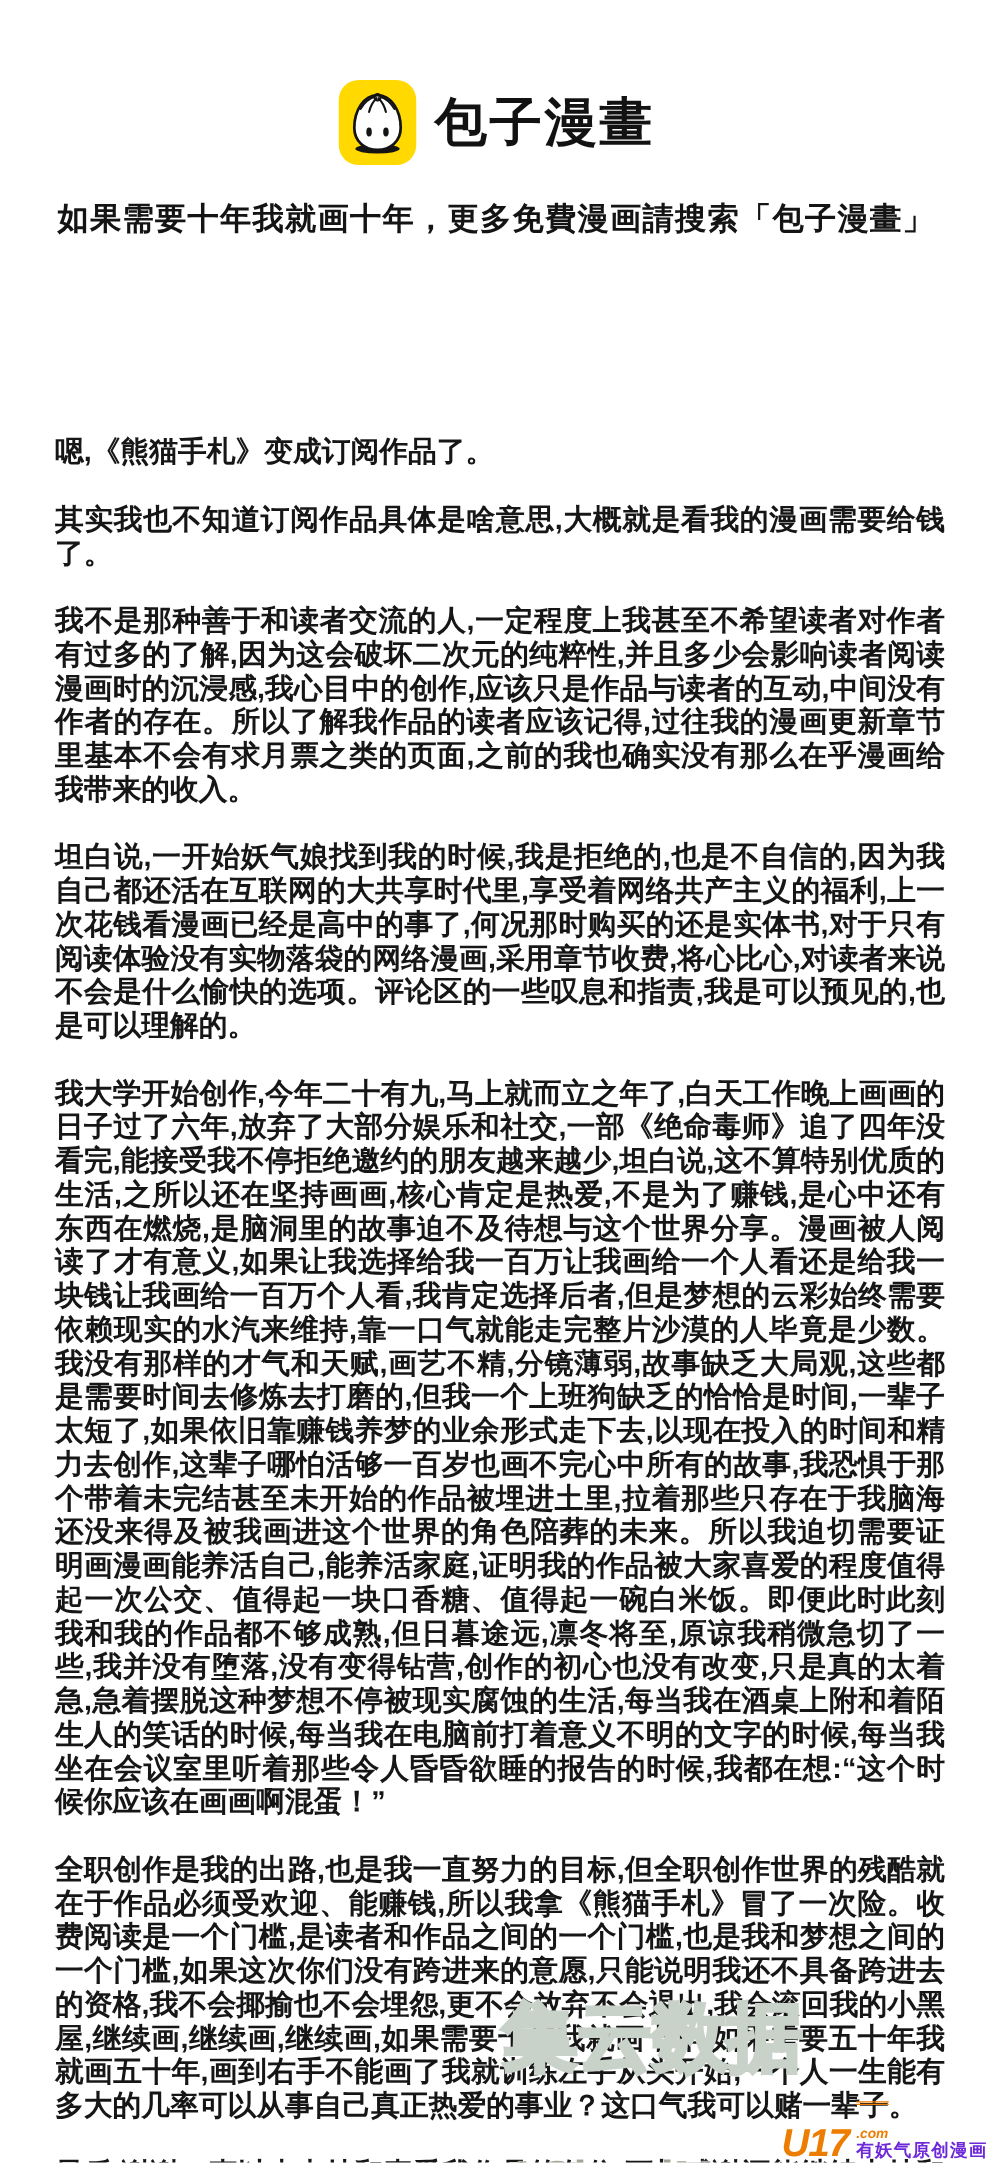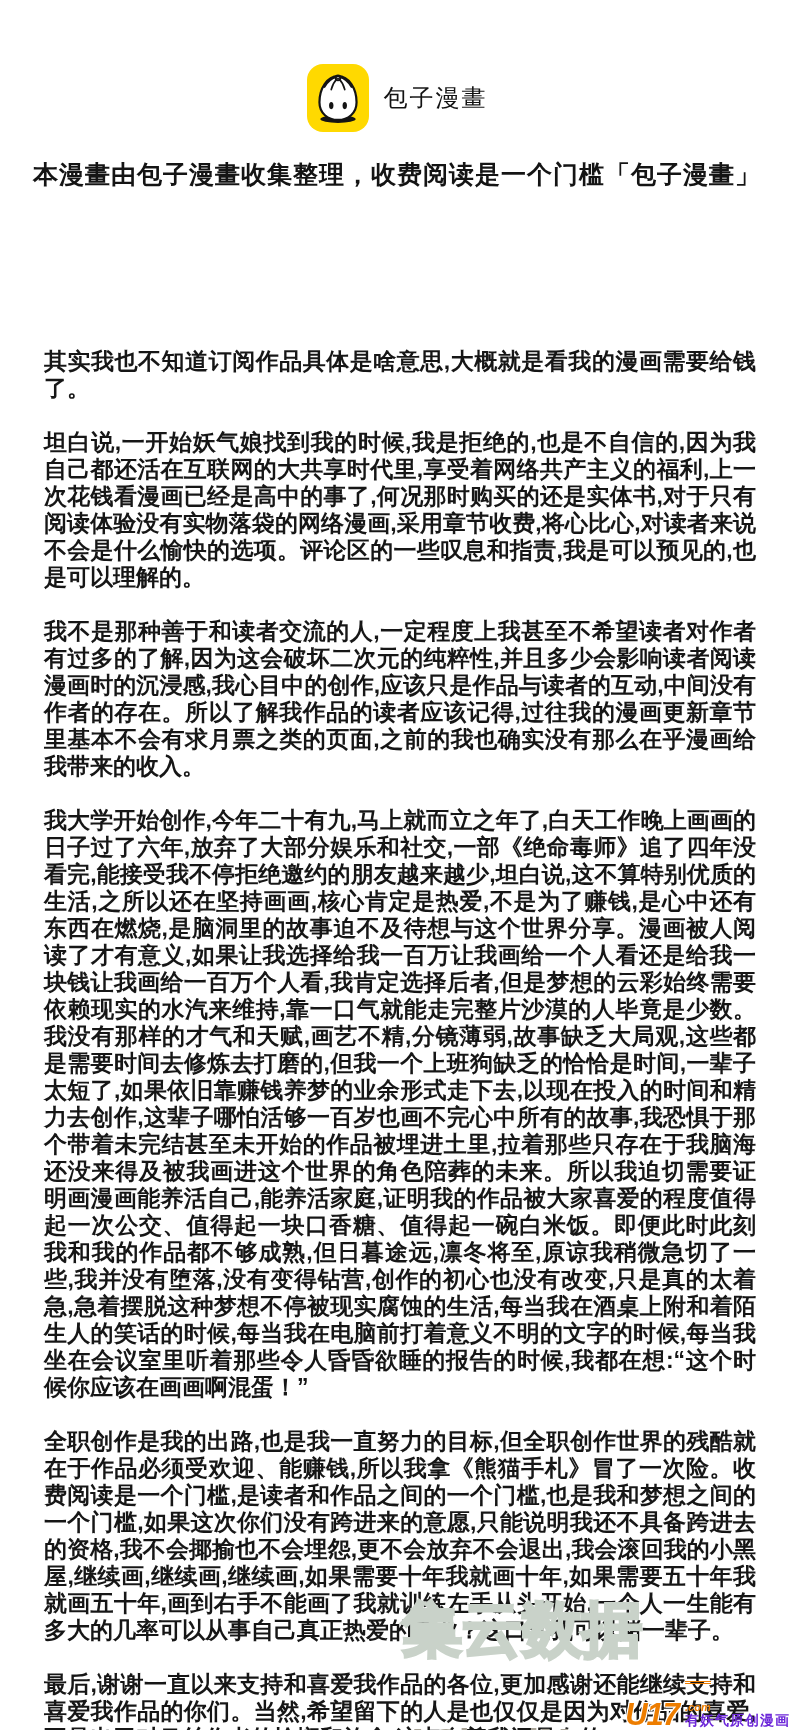--- a/index.html
+++ b/index.html
@@ -12,21 +12,21 @@
   .logo-row{
     position:absolute;top:64px;left:0;right:0;
     display:flex;justify-content:center;align-items:center;gap:15px;
   }
   .logo-square{
     width:62px;height:68px;background:#FFD900;border-radius:16px;
     display:flex;align-items:center;justify-content:center;flex:0 0 auto;
   }
   .logo-square svg{display:block;}
   .logo-title{
-    font-size:24px;font-weight:normal;color:#121212;letter-spacing:2px;line-height:1;
+    font-size:42px;font-weight:bold;color:#121212;letter-spacing:2px;line-height:1;
   }
   .notice{
     position:absolute;top:158px;left:0;right:0;
     text-align:center;font-size:25px;font-weight:bold;color:#141414;
     letter-spacing:1px;white-space:nowrap;
   }
   
   .article{
     position:absolute;top:348px;left:44px;width:712px;z-index:1;
   }
@@ -82,26 +82,27 @@
       <path d="M31 12 Q26 17 24 25" fill="none" stroke="#141414" stroke-width="2" stroke-linecap="round"></path>
       <path d="M34 10 Q43 13 48 22" fill="none" stroke="#141414" stroke-width="2" stroke-linecap="round"></path>
       <path d="M33 12 Q38 17 40 25" fill="none" stroke="#141414" stroke-width="2" stroke-linecap="round"></path>
       <ellipse cx="24" cy="44" rx="2.6" ry="4.2" fill="#141414"></ellipse>
       <ellipse cx="40" cy="44" rx="2.6" ry="4.2" fill="#141414"></ellipse>
     </svg>
   </div>
   <div class="logo-title">包子漫畫</div>
 </div>
 
-<div class="notice">本漫畫由包子漫畫收集整理，收费阅读是一个门槛「包子漫畫」</div>
+<div class="notice">如果需要十年我就画十年，更多免費漫画請搜索「包子漫畫」</div>
 
 <div class="article">
+  <p>嗯,《熊猫手札》变成订阅作品了。</p>
   <p>其实我也不知道订阅作品具体是啥意思,大概就是看我的漫画需要给钱了。</p>
+  <p>我不是那种善于和读者交流的人,一定程度上我甚至不希望读者对作者有过多的了解,因为这会破坏二次元的纯粹性,并且多少会影响读者阅读漫画时的沉浸感,我心目中的创作,应该只是作品与读者的互动,中间没有作者的存在。所以了解我作品的读者应该记得,过往我的漫画更新章节里基本不会有求月票之类的页面,之前的我也确实没有那么在乎漫画给我带来的收入。</p>
   <p>坦白说,一开始妖气娘找到我的时候,我是拒绝的,也是不自信的,因为我自己都还活在互联网的大共享时代里,享受着网络共产主义的福利,上一次花钱看漫画已经是高中的事了,何况那时购买的还是实体书,对于只有阅读体验没有实物落袋的网络漫画,采用章节收费,将心比心,对读者来说不会是什么愉快的选项。评论区的一些叹息和指责,我是可以预见的,也是可以理解的。</p>
-  <p>我不是那种善于和读者交流的人,一定程度上我甚至不希望读者对作者有过多的了解,因为这会破坏二次元的纯粹性,并且多少会影响读者阅读漫画时的沉浸感,我心目中的创作,应该只是作品与读者的互动,中间没有作者的存在。所以了解我作品的读者应该记得,过往我的漫画更新章节里基本不会有求月票之类的页面,之前的我也确实没有那么在乎漫画给我带来的收入。</p>
   <p>我大学开始创作,今年二十有九,马上就而立之年了,白天工作晚上画画的日子过了六年,放弃了大部分娱乐和社交,一部《绝命毒师》追了四年没看完,能接受我不停拒绝邀约的朋友越来越少,坦白说,这不算特别优质的生活,之所以还在坚持画画,核心肯定是热爱,不是为了赚钱,是心中还有东西在燃烧,是脑洞里的故事迫不及待想与这个世界分享。漫画被人阅读了才有意义,如果让我选择给我一百万让我画给一个人看还是给我一块钱让我画给一百万个人看,我肯定选择后者,但是梦想的云彩始终需要依赖现实的水汽来维持,靠一口气就能走完整片沙漠的人毕竟是少数。我没有那样的才气和天赋,画艺不精,分镜薄弱,故事缺乏大局观,这些都是需要时间去修炼去打磨的,但我一个上班狗缺乏的恰恰是时间,一辈子太短了,如果依旧靠赚钱养梦的业余形式走下去,以现在投入的时间和精力去创作,这辈子哪怕活够一百岁也画不完心中所有的故事,我恐惧于那个带着未完结甚至未开始的作品被埋进土里,拉着那些只存在于我脑海还没来得及被我画进这个世界的角色陪葬的未来。所以我迫切需要证明画漫画能养活自己,能养活家庭,证明我的作品被大家喜爱的程度值得起一次公交、值得起一块口香糖、值得起一碗白米饭。即便此时此刻我和我的作品都不够成熟,但日暮途远,凛冬将至,原谅我稍微急切了一些,我并没有堕落,没有变得钻营,创作的初心也没有改变,只是真的太着急,急着摆脱这种梦想不停被现实腐蚀的生活,每当我在酒桌上附和着陌生人的笑话的时候,每当我在电脑前打着意义不明的文字的时候,每当我坐在会议室里听着那些令人昏昏欲睡的报告的时候,我都在想:“这个时候你应该在画画啊混蛋！”</p>
   <p>全职创作是我的出路,也是我一直努力的目标,但全职创作世界的残酷就在于作品必须受欢迎、能赚钱,所以我拿《熊猫手札》冒了一次险。收费阅读是一个门槛,是读者和作品之间的一个门槛,也是我和梦想之间的一个门槛,如果这次你们没有跨进来的意愿,只能说明我还不具备跨进去的资格,我不会揶揄也不会埋怨,更不会放弃不会退出,我会滚回我的小黑屋,继续画,继续画,继续画,如果需要十年我就画十年,如果需要五十年我就画五十年,画到右手不能画了我就训练左手从头开始,一个人一生能有多大的几率可以从事自己真正热爱的事业？这口气我可以赌一辈子。</p>
   <p>最后,谢谢一直以来支持和喜爱我作品的各位,更加感谢还能继续支持和喜爱我作品的你们。当然,希望留下的人是也仅仅是因为对作品的喜爱,不是出于对吊丝作者的怜悯和施舍,这点自尊我还是有的。</p>
 </div>
 
 <div class="wm-big">集云数据</div>
 <div class="wm-site">ACloudMerge.com</div>
 
 <div class="u17">
   <span class="u17-mark">U17</span>

